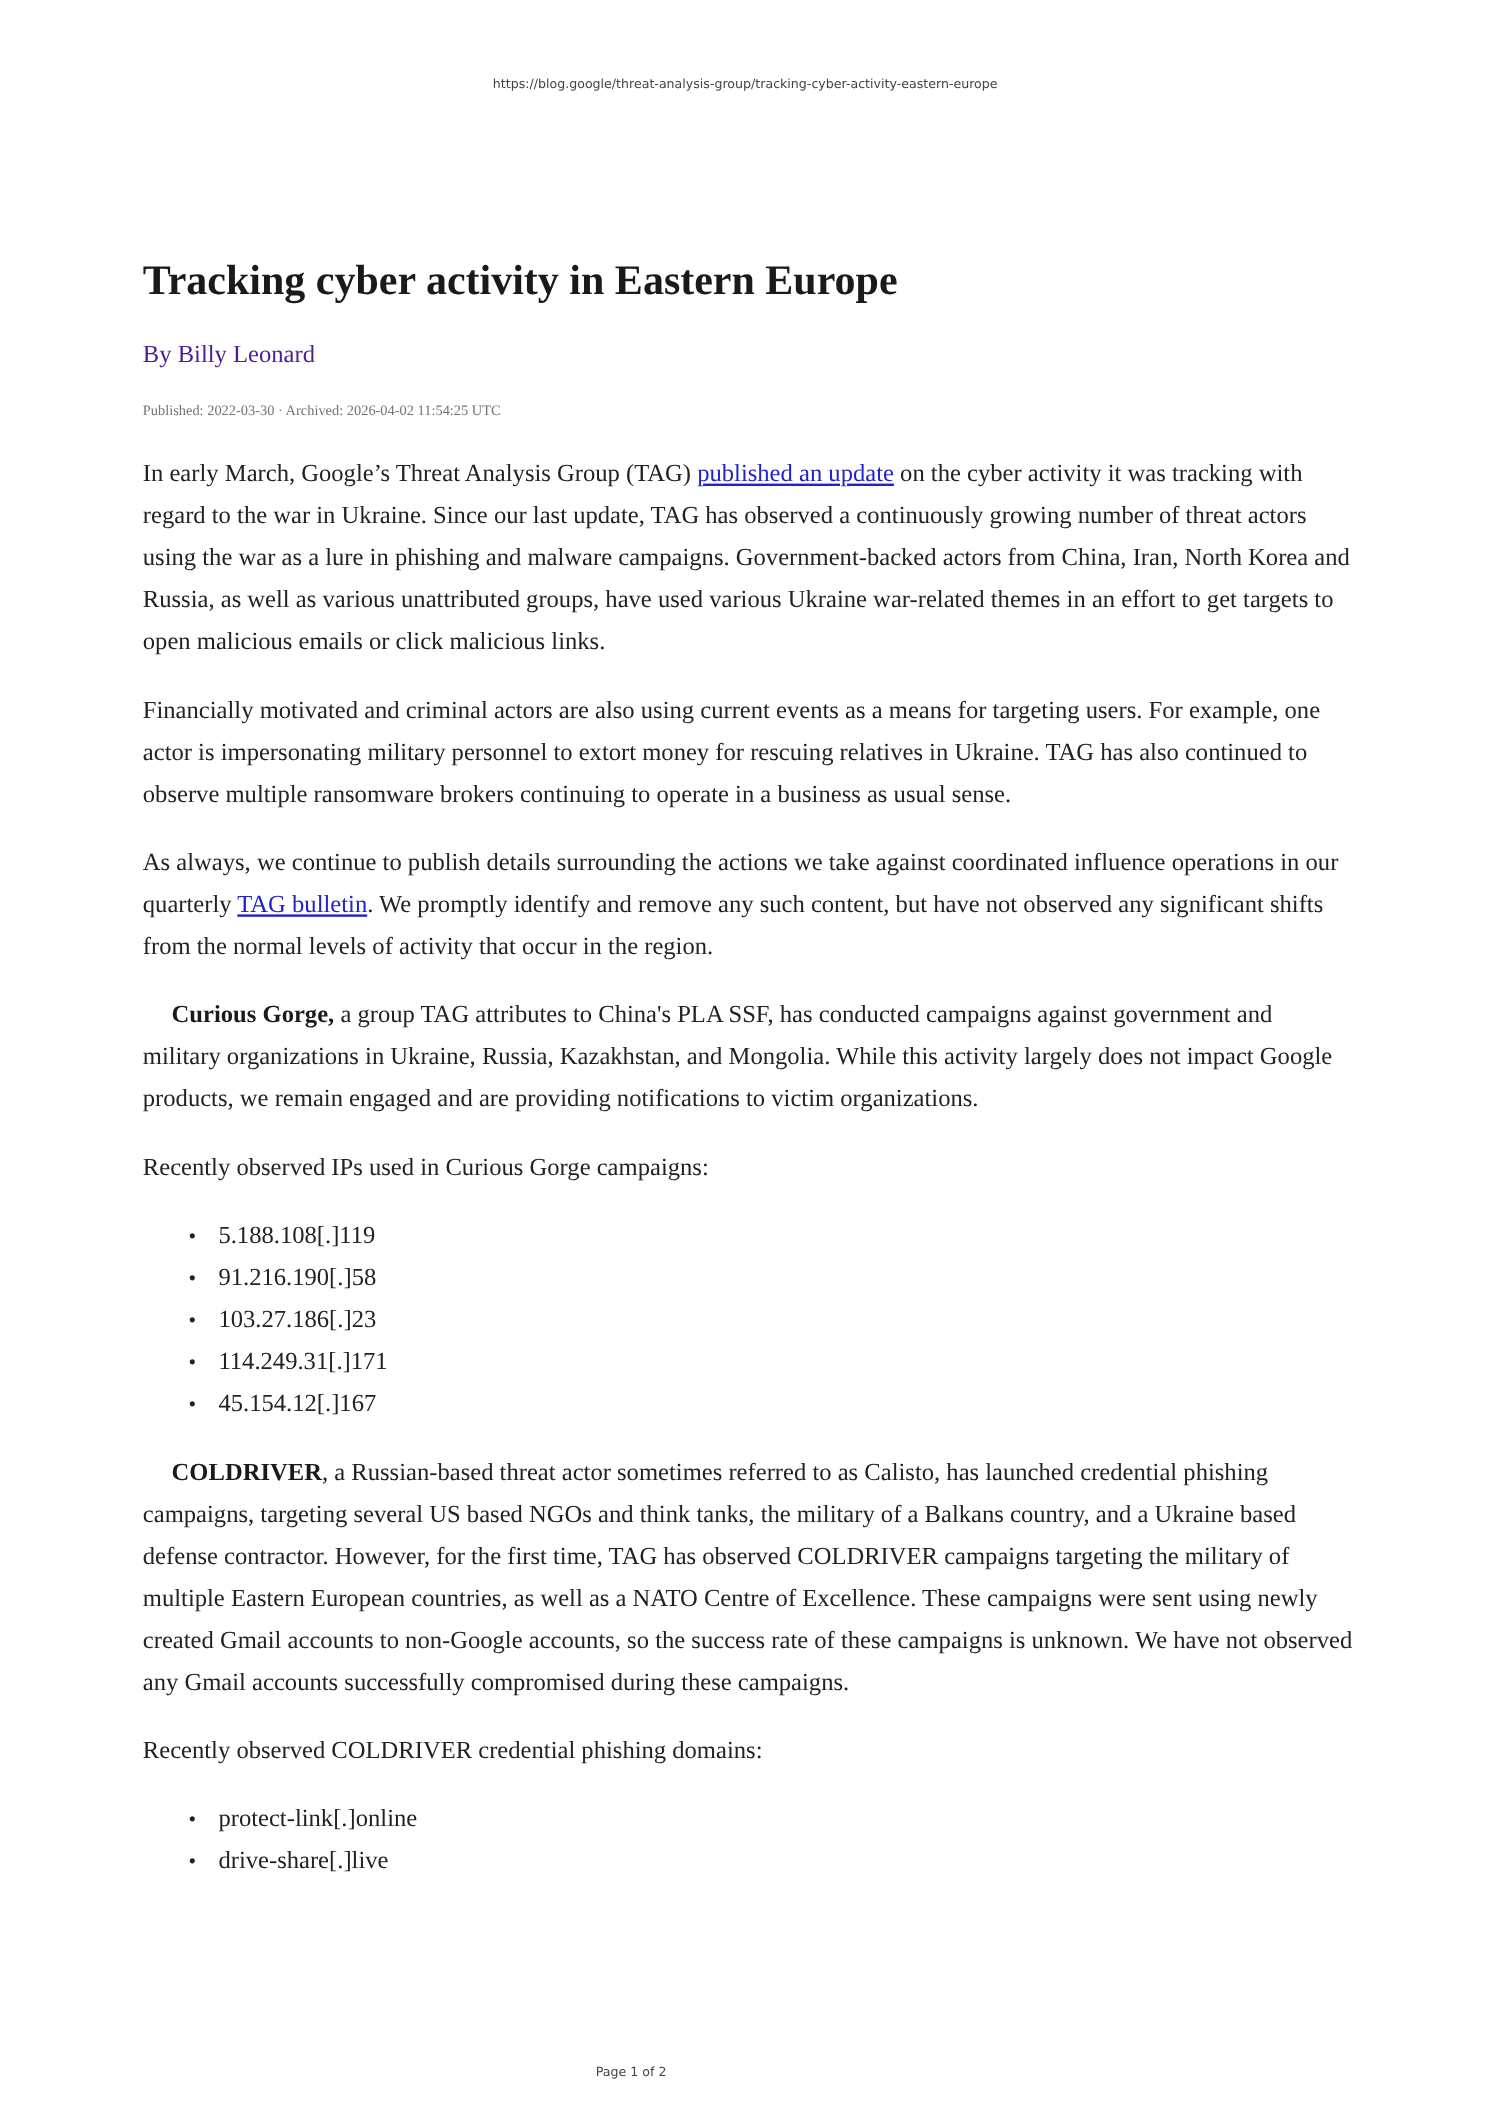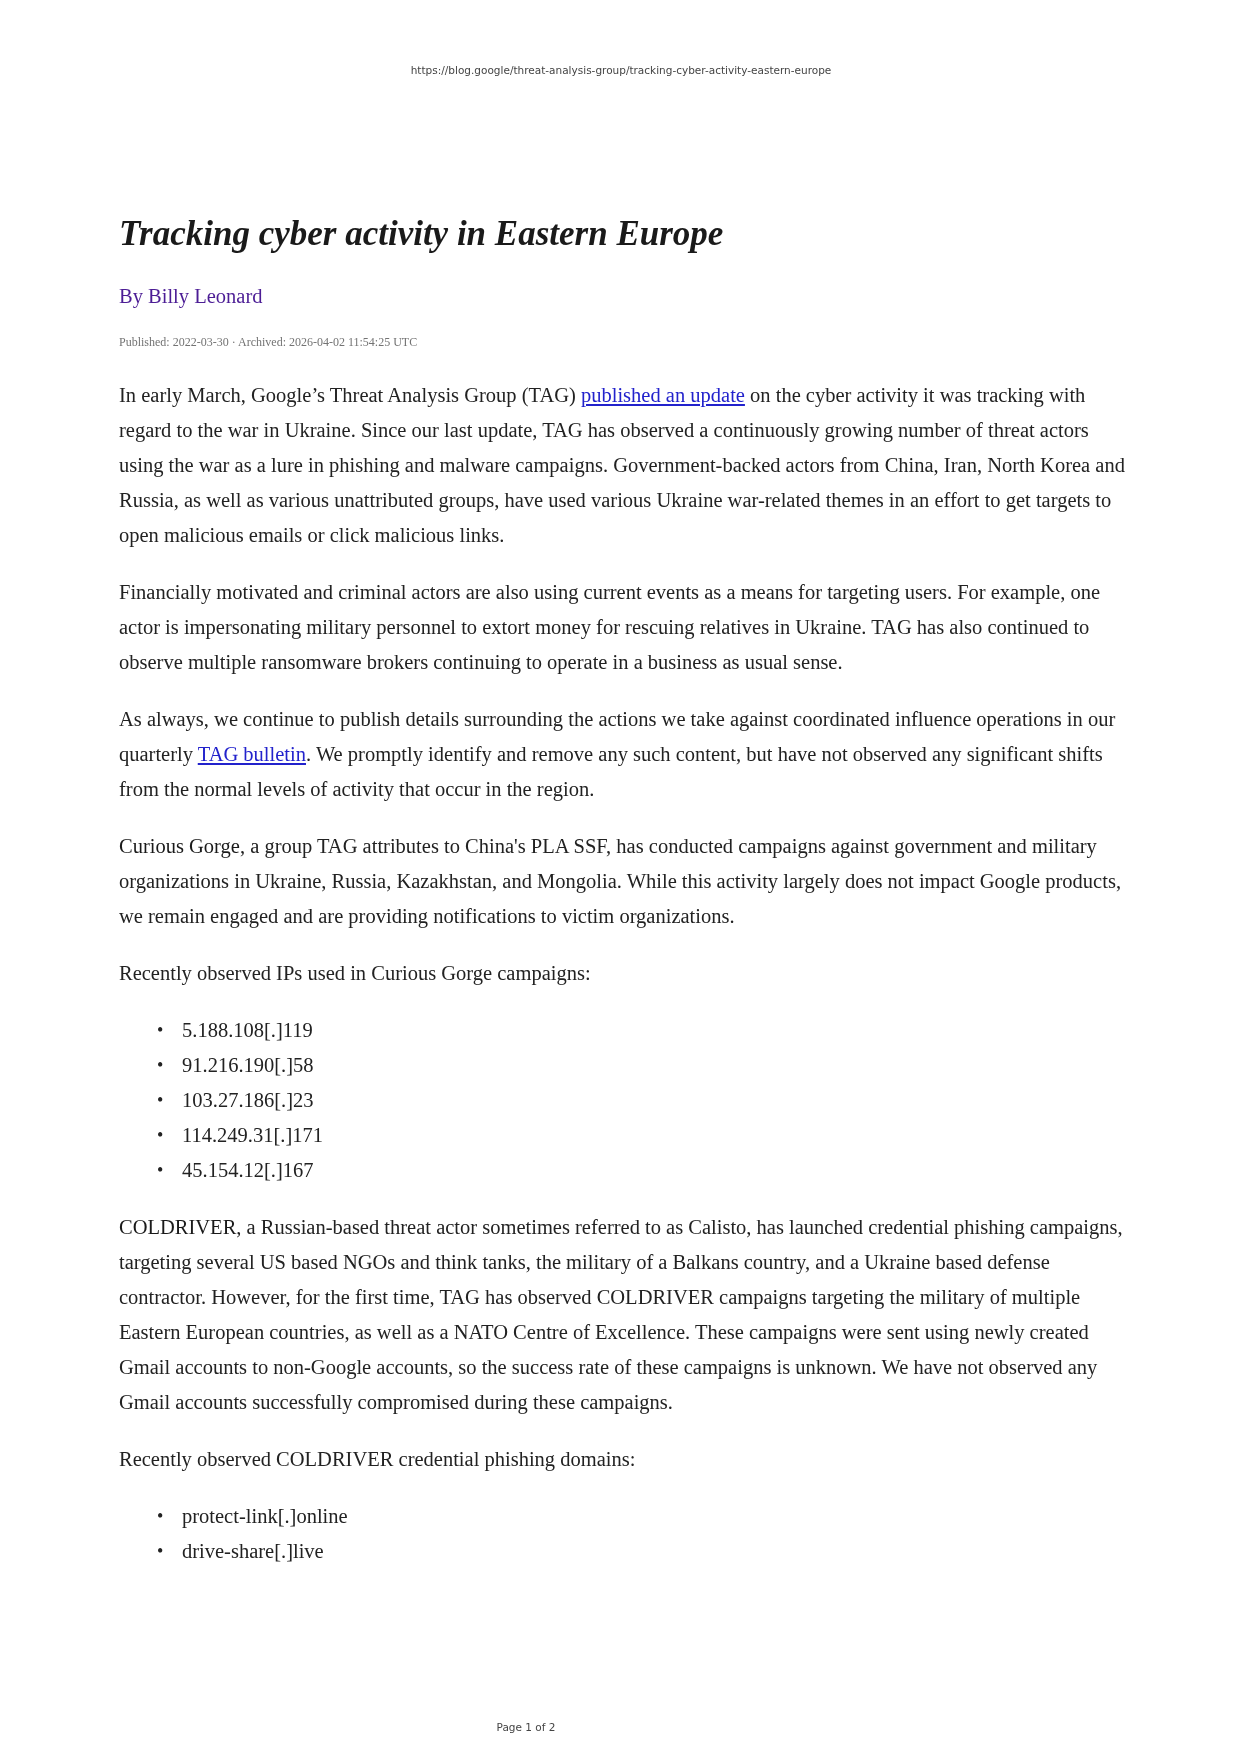--- a/index.html
+++ b/index.html
@@ -33,43 +33,43 @@
       left: 119px;
       width: 1010px;
     }
     .title {
       font-family: "Liberation Serif", serif;
       font-weight: bold;
       font-size: 35px;
       line-height: 44px;
       color: #1a1a1a;
       margin: 0 0 26px 0;
-      font-style: italic;
     }
     .byline {
       font-size: 20.5px;
       line-height: 28px;
       color: #4c1d95;
       margin: 0 0 20px 0;
     }
     .meta {
       font-size: 12px;
       line-height: 24px;
       color: #737373;
       margin: 0 0 24px 0;
     }
     .para {
       font-size: 20.5px;
       line-height: 35px;
       color: #222222;
       margin: 0 0 22px 0;
     }
     .para b {
-      font-weight: normal;
+      font-weight: bold;
       color: #1a1a1a;
+      margin-left: 24px;
     }
     a.link {
       color: #1a0dab;
       text-decoration: underline;
       color: #2222cc;
     }
     ul.ioc-list {
       margin: 0 0 22px 0;
       padding: 0 0 0 63px;
       list-style: none;

